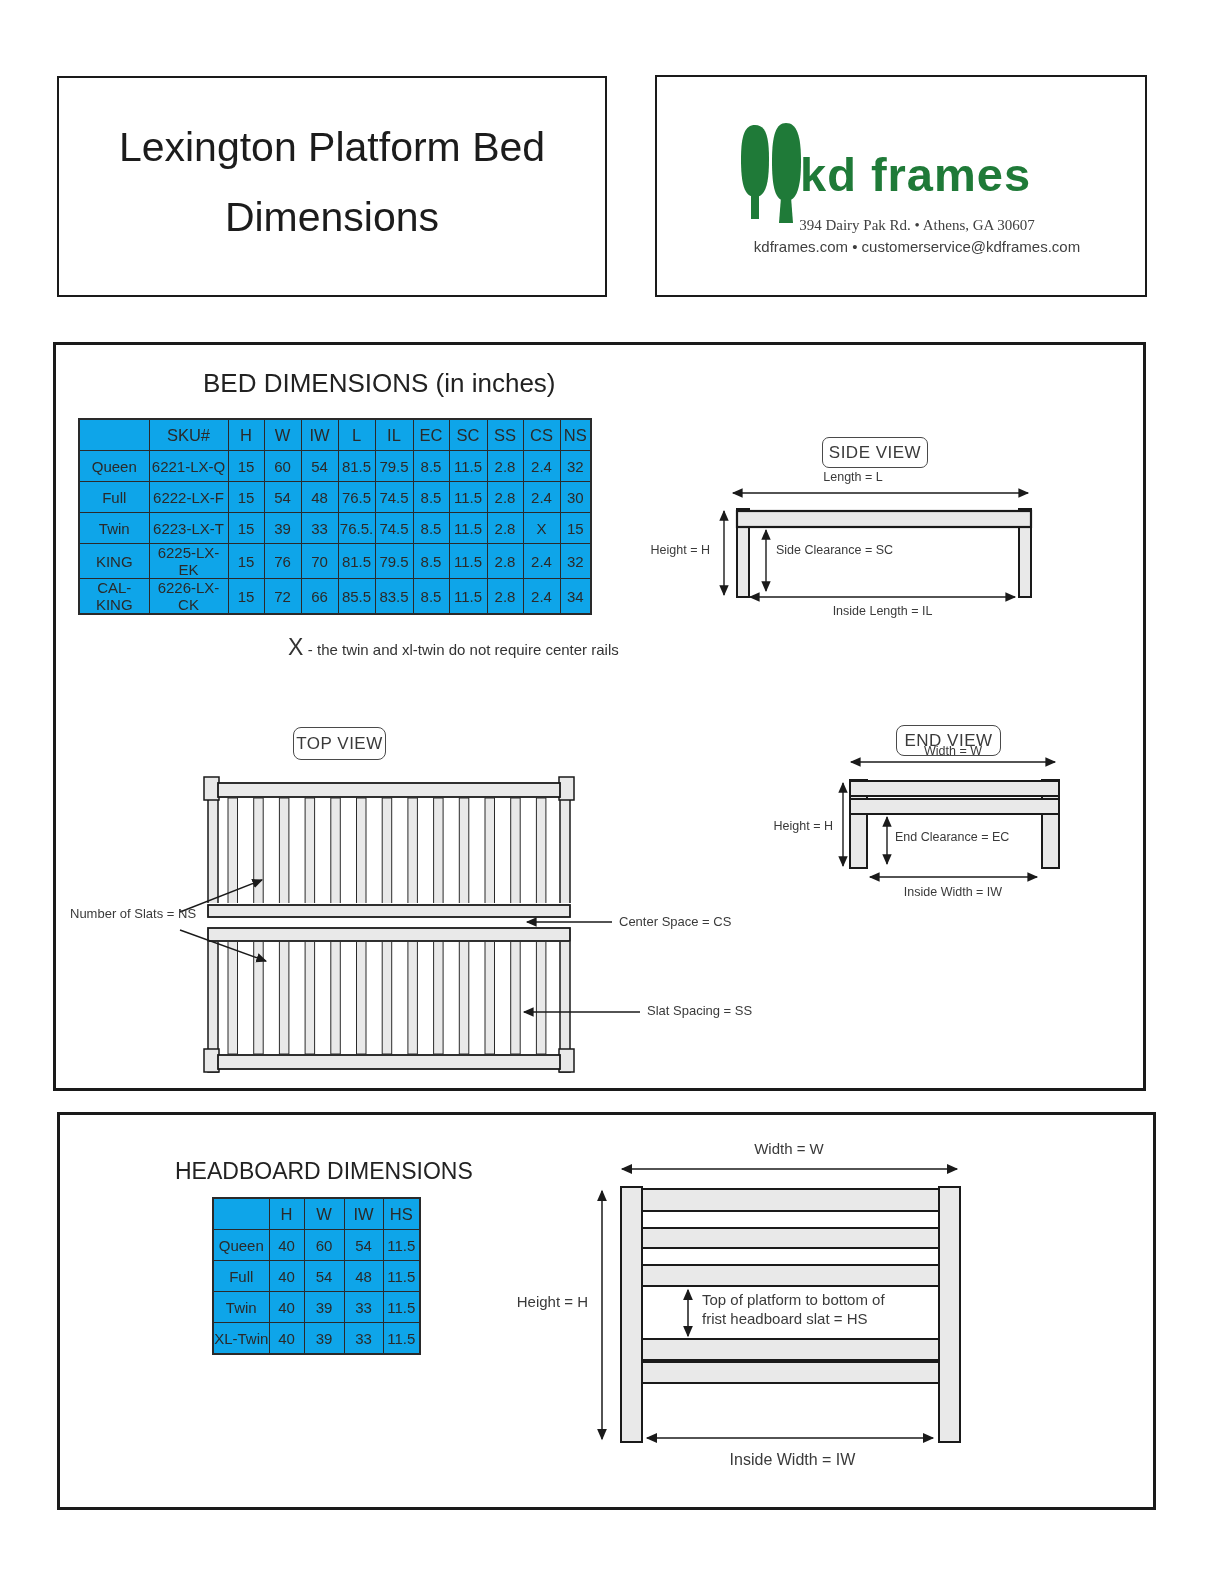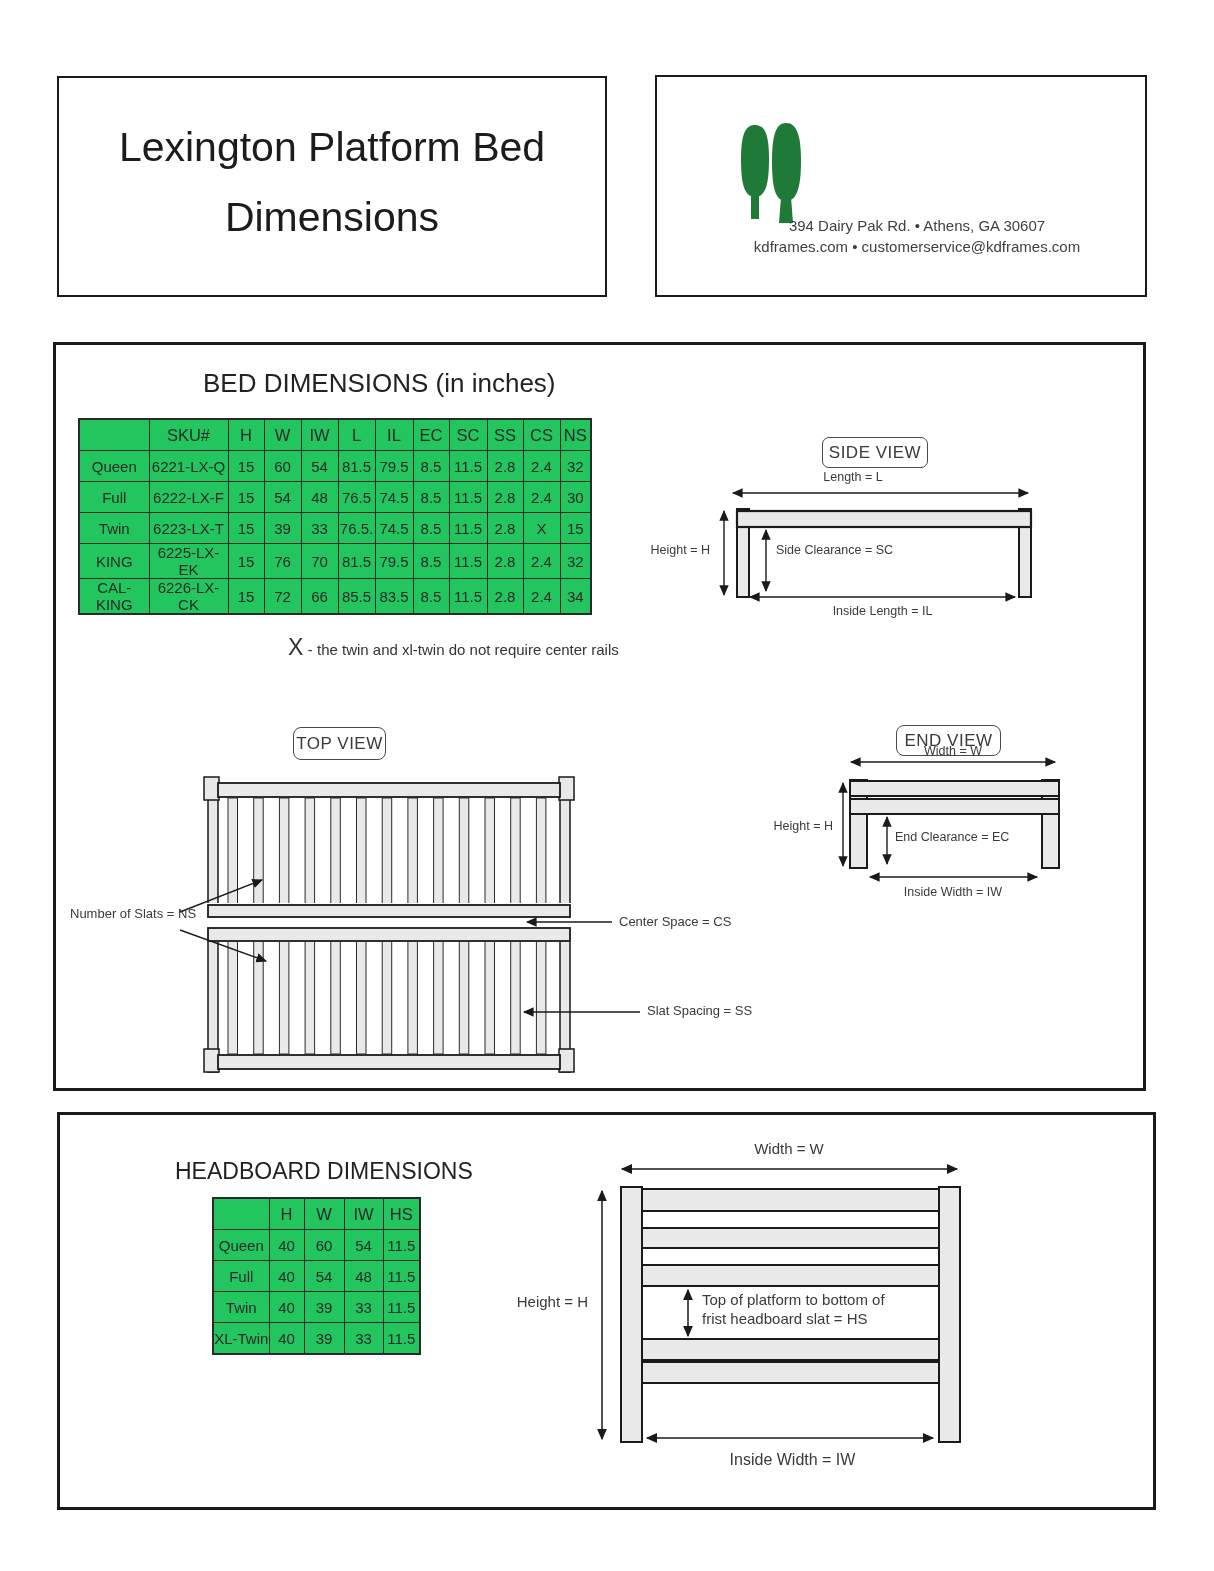--- a/index.html
+++ b/index.html
@@ -12,21 +12,21 @@
   .ctr{text-align:center;}
   .rgt{text-align:right;}
   .view-tag{position:absolute;z-index:3;border:1.6px solid #4a4a4a;border-radius:8px;
             background:#fff;display:flex;align-items:center;justify-content:center;
             font-size:17px;color:#3a3a3a;letter-spacing:.5px;}
   
   .title-box{border-width:2.5px;}
   #main-title{padding-top:34px;text-align:center;font-size:41px;line-height:70px;color:#1c1c1c;}
   #brand-name{position:absolute;left:143px;top:70px;font-size:47px;font-weight:bold;letter-spacing:1px;}
   
-  table.spec{border-collapse:collapse;table-layout:fixed;background:#22c55e;
+  table.spec{border-collapse:collapse;table-layout:fixed;background:#0ea5e9;
              border:2.5px solid #2a2a2a;z-index:3;position:absolute;padding-left:25px;}
   table.spec th, table.spec td{border:1.6px solid #2a2a2a;text-align:center;
              padding:0;font-weight:normal;overflow:hidden;}
   table.spec th{font-size:16.5px;height:30px;}
   table.spec td{font-size:15px;height:30px;}
   td.x-val{font-size:19px;}
   .small-lbl{font-size:12.5px;}
   .mid-lbl{font-size:13px;}
   .big-lbl{font-size:15px;}
 </style>
@@ -42,21 +42,22 @@
 
 <div class="box title-box" style="left:655px;top:75px;width:488px;height:218px;">
   <svg class="abs" style="left:82px;top:46px;" width="70" height="102" viewBox="0 0 70 102">
     <g fill="#1f7a38">
       <path d="M16,2 C27,2 30,14 30,36 C30,60 27,74 16,74 C5,74 2,60 2,36 C2,12 6,2 16,2 Z"></path>
       <rect x="12" y="70" width="8" height="26"></rect>
       <path d="M47,0 C58,0 62,13 62,38 C62,64 58,78 47,78 C36,78 33,64 33,38 C33,12 37,0 47,0 Z"></path>
       <path d="M42,74 L52,74 L54,100 L40,100 Z"></path>
     </g>
   </svg>
-  <div class="abs ctr" style="left:60px;top:140px;width:400px;font-size:15px;color:#3f3f3f;">394 Dairy Pak Rd. • Athens, GA  30607</div>
+  <div id="brand-name" style="color:#1f7a38;">kd frames</div>
+  <div class="abs ctr" style="left:60px;top:140px;width:400px;font-size:15px;color:#3f3f3f;font-family:Liberation Serif, serif;">394 Dairy Pak Rd. • Athens, GA  30607</div>
   <div class="abs ctr" style="left:45px;top:161px;width:430px;font-size:15px;color:#3f3f3f;">kdframes.com • customerservice@kdframes.com</div>
 </div>
 
 <div class="box" style="left:53px;top:342px;width:1087px;height:743px;"></div>
 
 <div class="box" style="left:57px;top:1112px;width:1093px;height:392px;"></div>
 
 <div class="lbl" style="left:203px;top:368px;font-size:26px;color:#222;">BED DIMENSIONS (in inches)</div>
 
 <div class="lbl" style="left:288px;top:634px;">

